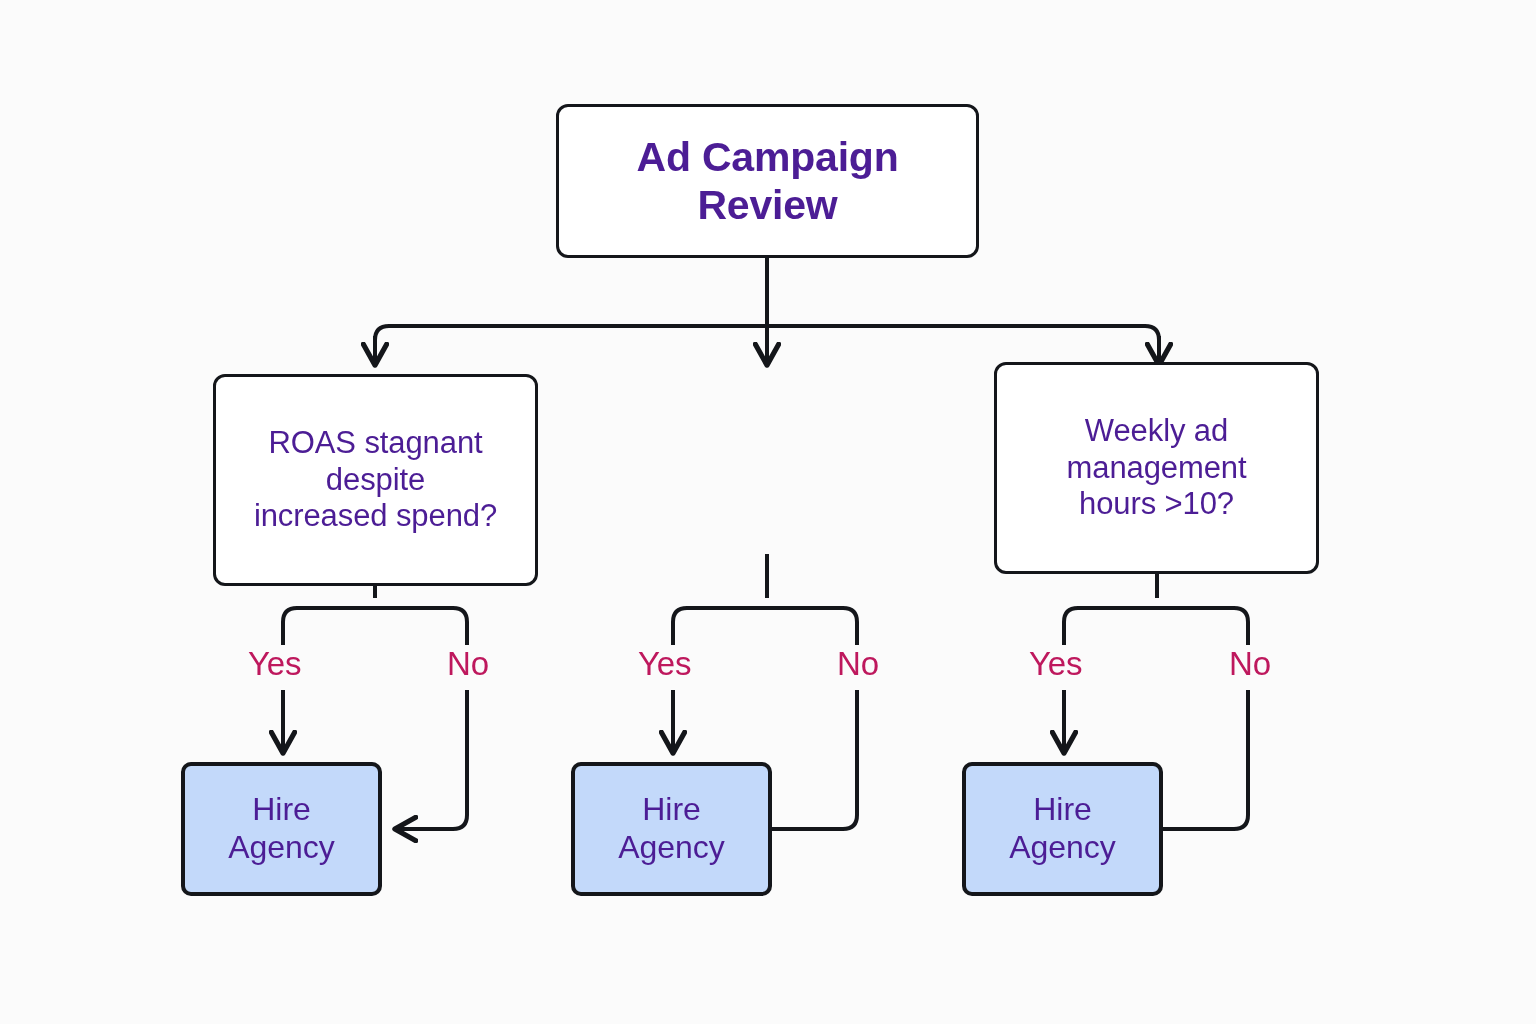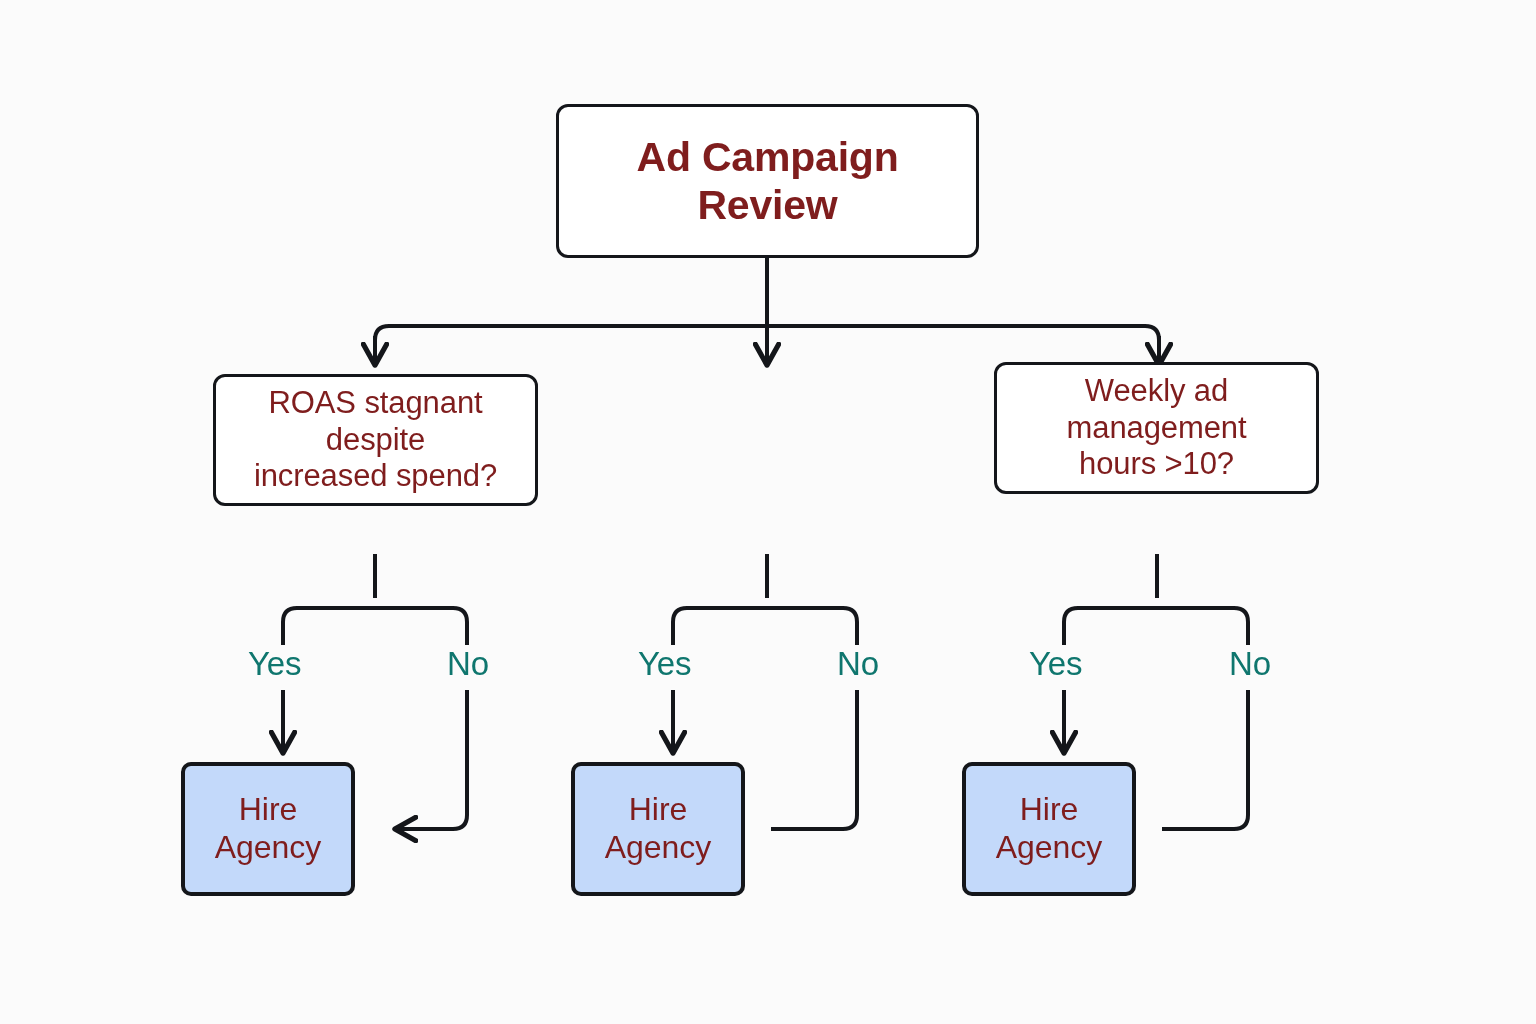--- a/index.html
+++ b/index.html
@@ -26,59 +26,59 @@
     width: 1536px;
     height: 1024px;
   }
   .node {
     position: absolute;
     box-sizing: border-box;
     display: flex;
     align-items: center;
     justify-content: center;
     text-align: center;
-    color: #7f1d1d;
+    color: #4c1d95;
     border: 3px solid #14161a;
     border-radius: 12px;
     background: #ffffff;
     line-height: 1.18;
     white-space: pre-line;
   }
   .node-root {
     left: 556px; top: 104px;
     width: 423px; height: 154px;
     font-size: 41px;
     font-weight: 700;
     letter-spacing: -0.2px;
   }
   .node-decision {
-    width: 325px; height: 132px;
+    width: 325px; height: 212px;
     font-size: 31px;
     font-weight: 400;
     letter-spacing: -0.1px;
   }
   .node-decision.d1 { left: 213px; top: 374px; }
   .node-decision.d2 { left: 605px; top: 374px; }
   .node-decision.d3 { left: 994px; top: 362px; }
   .node-terminal {
-    width: 174px; height: 134px;
+    width: 201px; height: 134px;
     font-size: 32px;
     font-weight: 400;
     background: #c3d9fa;
     border-width: 4px;
     border-radius: 10px;
   }
   .node-terminal.t1 { left: 181px; top: 762px; }
   .node-terminal.t2 { left: 571px; top: 762px; }
   .node-terminal.t3 { left: 962px; top: 762px; }
   .edge-label {
     position: absolute;
     font-size: 33px;
     font-weight: 400;
-    color: #0f766e;
+    color: #be185d;
     letter-spacing: -0.2px;
     white-space: nowrap;
   }
   .lbl-yes1 { left: 248px; top: 645px; }
   .lbl-no1  { left: 447px; top: 645px; }
   .lbl-yes2 { left: 638px; top: 645px; }
   .lbl-no2  { left: 837px; top: 645px; }
   .lbl-yes3 { left: 1029px; top: 645px; }
   .lbl-no3  { left: 1229px; top: 645px; }
 </style>

